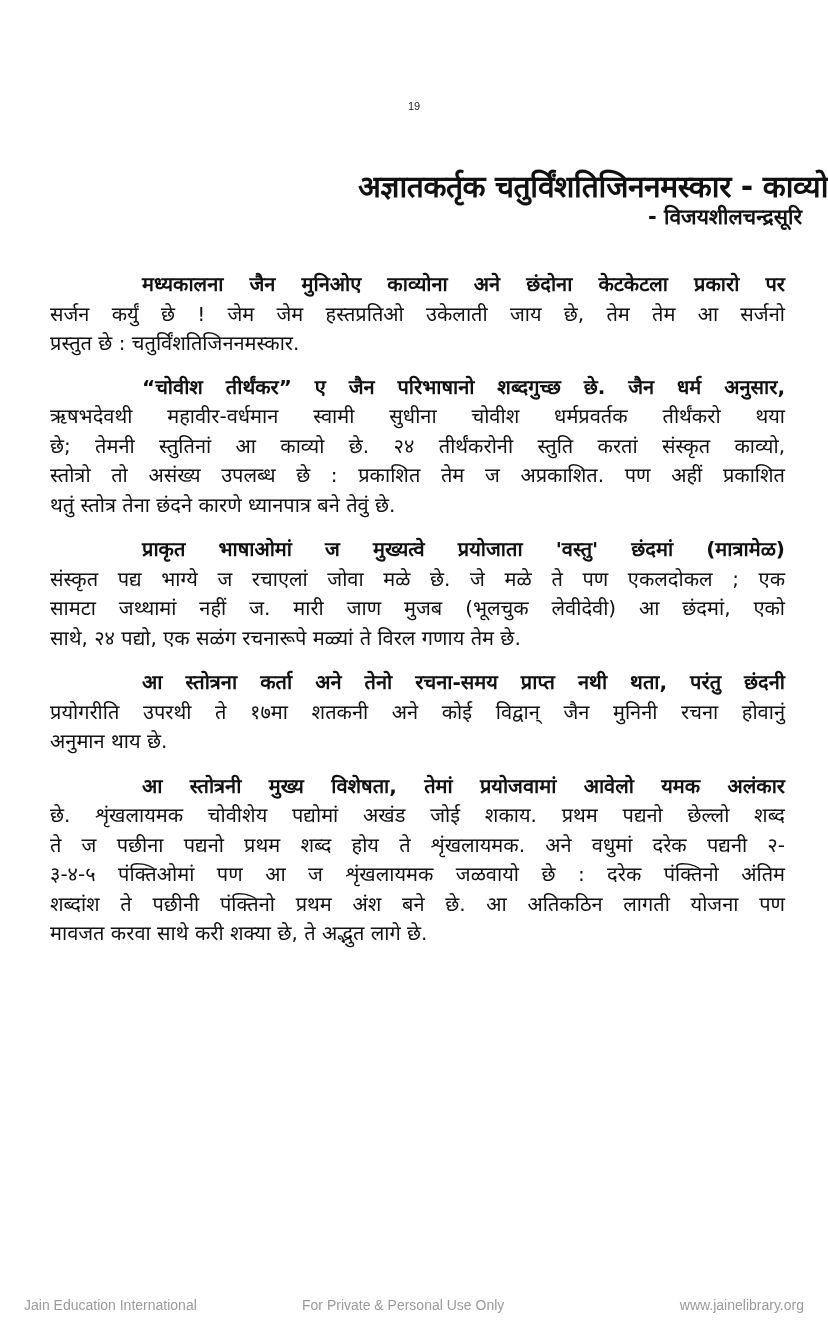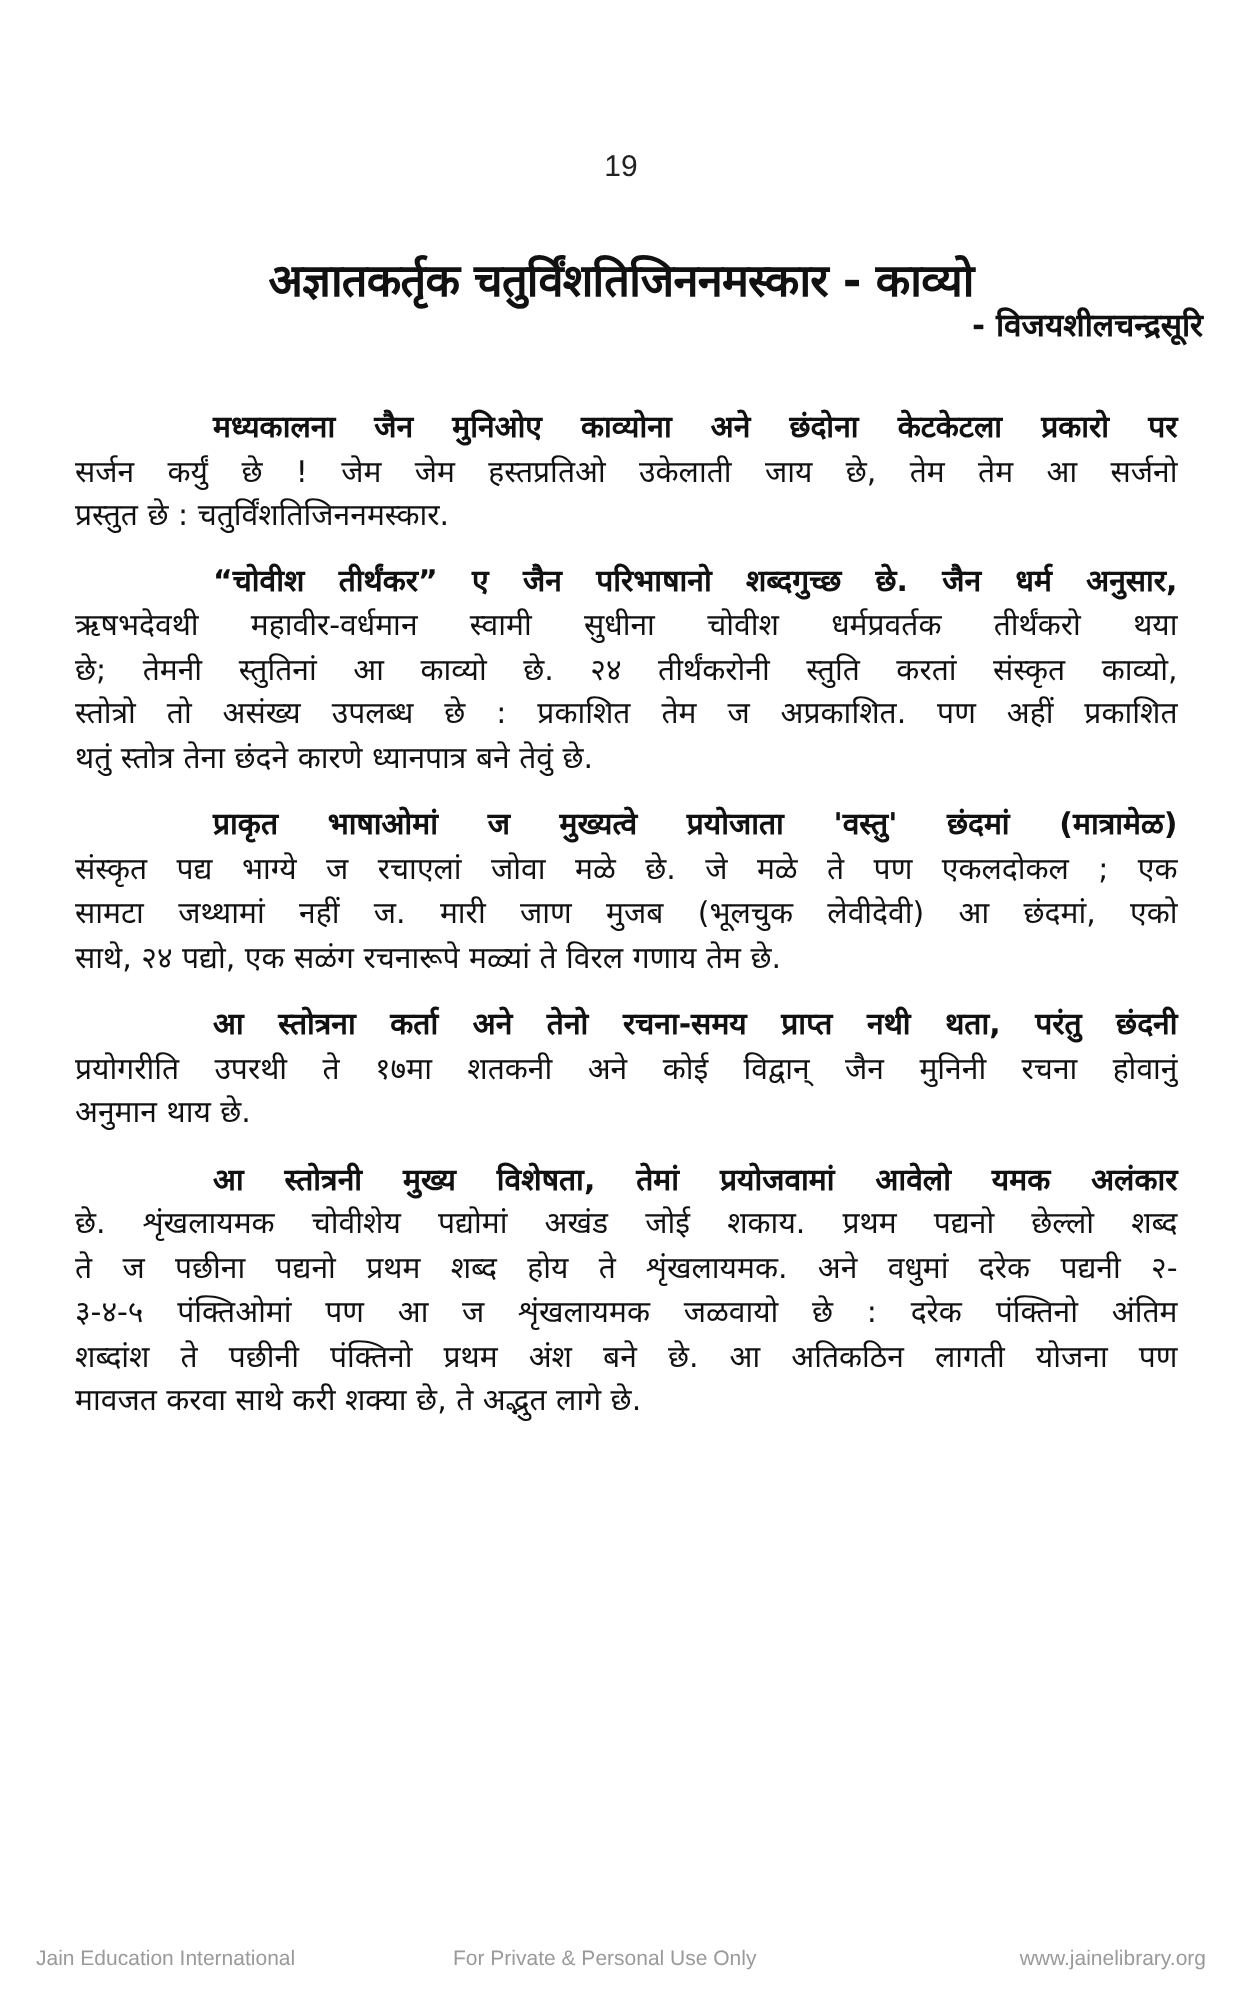--- a/index.html
+++ b/index.html
@@ -15,29 +15,29 @@
       font-family: "DejaVu Sans", "Liberation Sans", sans-serif;
       color: #111111;
     }
     .page-number {
       position: absolute;
       top: 100px;
       left: 0;
       width: 828px;
       text-align: center;
       font-family: "Liberation Sans", sans-serif;
-      font-size: 20px;
+      font-size: 11px;
       color: #222;
     }
     .title {
       position: absolute;
       top: 165px;
       left: 0;
       width: 828px;
-      text-align: center;
+      text-align: right;
       font-size: 30px;
       font-weight: bold;
       letter-spacing: -0.5px;
       color: #111;
       white-space: nowrap;
     }
     .author {
       position: absolute;
       top: 202px;
       right: 26px;

